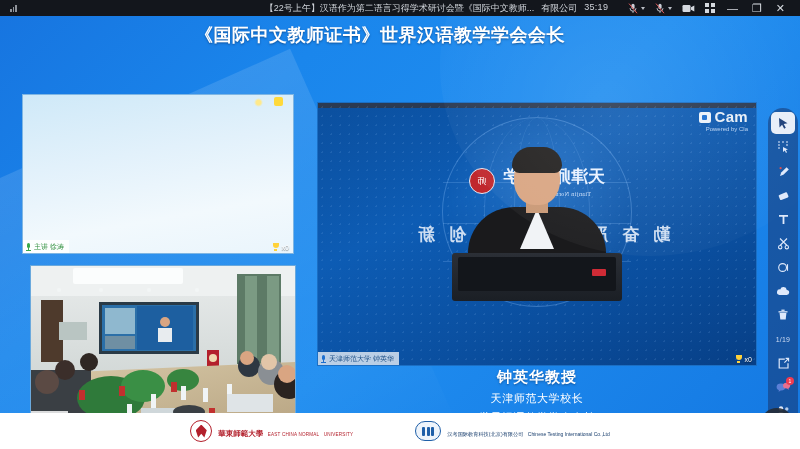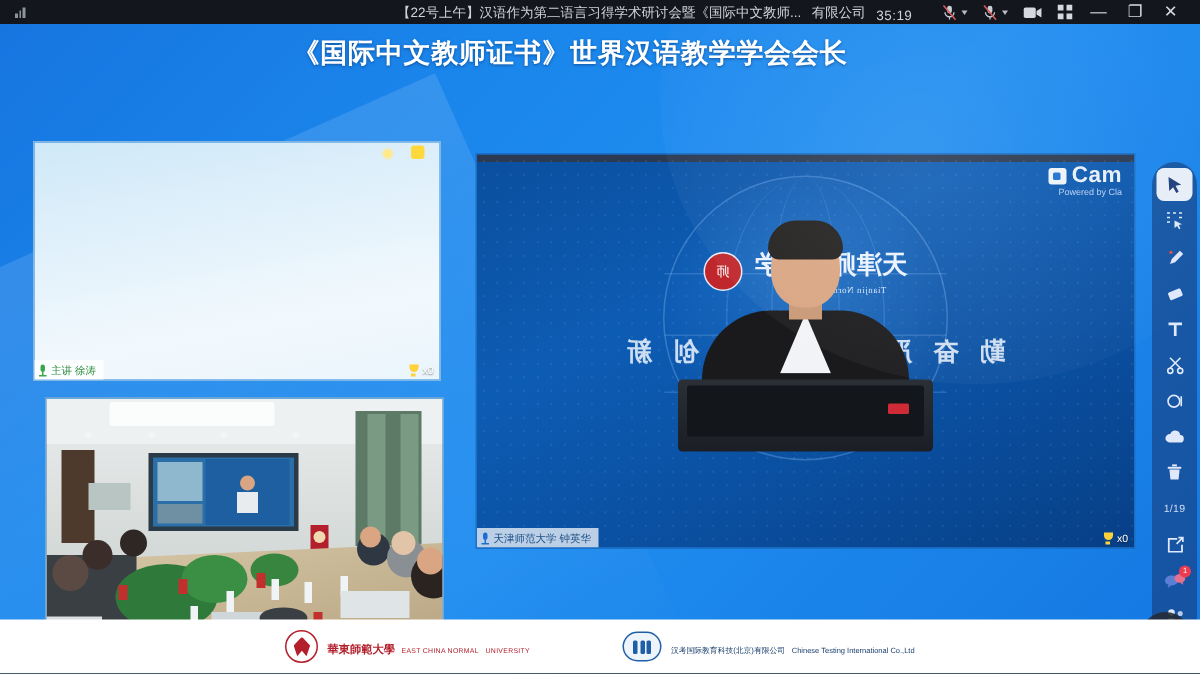--- a/index.html
+++ b/index.html
@@ -18,21 +18,21 @@
     display: flex; align-items: center;
     z-index: 60;
   }
   .tb-left { width: 250px; display: flex; align-items: center; padding-left: 10px; }
   .tb-signal { display: inline-block; width: 9px; height: 8px; position: relative; opacity: .75; }
   .tb-signal i { position: absolute; bottom: 0; width: 1.5px; background: #b9bdc4; }
   .tb-signal i:nth-child(1) { left: 0; height: 3px; }
   .tb-signal i:nth-child(2) { left: 2.5px; height: 5px; }
   .tb-signal i:nth-child(3) { left: 5px; height: 7px; }
   .tb-center {
-    flex: 1; display: flex; align-items: flex-end; justify-content: center; gap: 7px;
+    flex: 1; display: flex; align-items: flex-start; justify-content: center; gap: 7px;
     font-size: 9px; color: #cfd3d9; white-space: nowrap; overflow: hidden;
   }
   .tb-title { max-width: 330px; overflow: hidden; text-overflow: ellipsis; }
   .tb-status { color: #cfd3d9; }
   .tb-timer { color: #cfd3d9; letter-spacing: .3px; }
   .tb-right { display: flex; align-items: center; gap: 0px; padding-right: 8px; }
   .tb-btn {
     display: flex; align-items: center; justify-content: center;
     height: 16px; padding: 0 5px; color: #d5d9df; cursor: default;
   }
@@ -446,20 +446,25 @@
       </div>
       <div class="award">
         <span class="cup">
             <i class="bowl"></i>
             <i class="foot"></i>
           </span>
         <span>x0</span>
       </div>
     </div>
 
+    <div class="speaker-meta">
+      <div class="sm-name">钟英华教授</div>
+      <div class="sm-sub">天津师范大学校长</div>
+      <div class="sm-sub">世界汉语教学学会会长</div>
+    </div>
 
     <div class="toolbar">
       <div class="tool active">
         <svg width="13" height="13" viewBox="0 0 13 13">
           <path d="M2 1l8.5 5.2-3.8.7 2.1 3.9-1.6.9-2.1-3.9-2.6 2.6z" fill="currentColor"></path>
         </svg>
       </div>
       <div class="tool">
         <svg width="13" height="13" viewBox="0 0 13 13">
           <path d="M1 1h2M5 1h2M9 1h2M1 4h2M9 4h2M1 7h2" stroke="currentColor" stroke-width="1.1" fill="none"></path>

